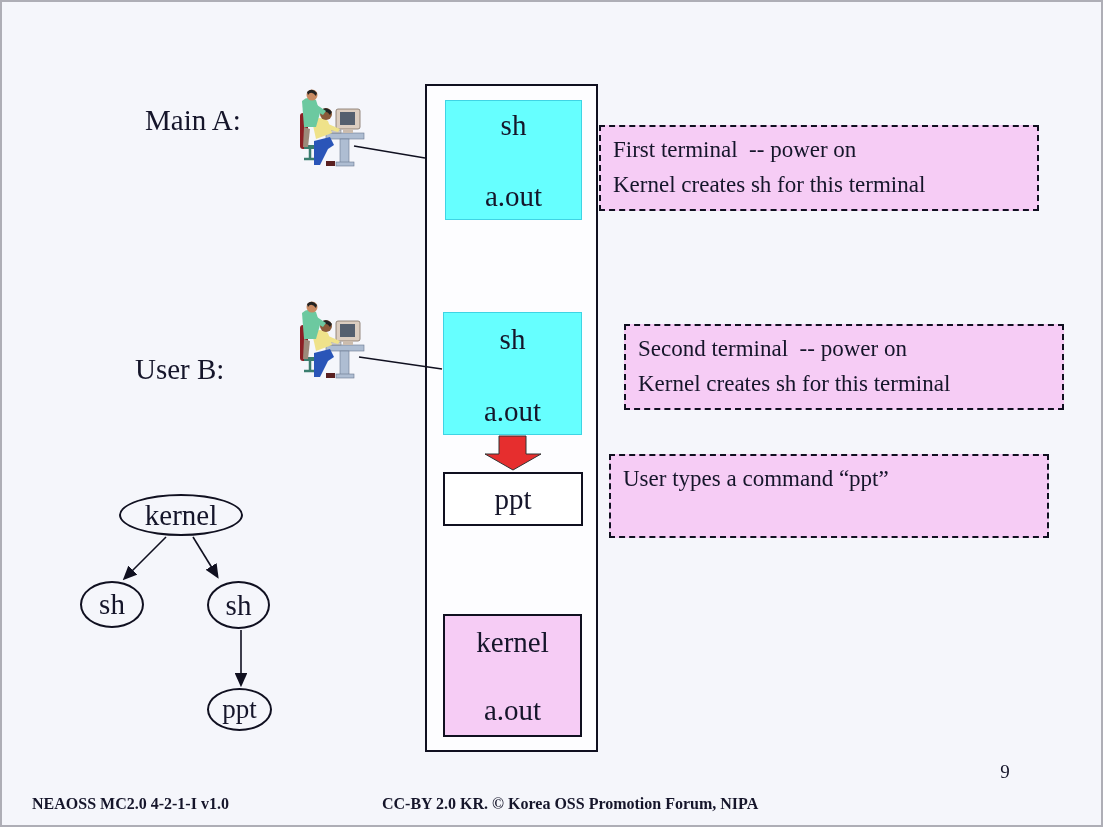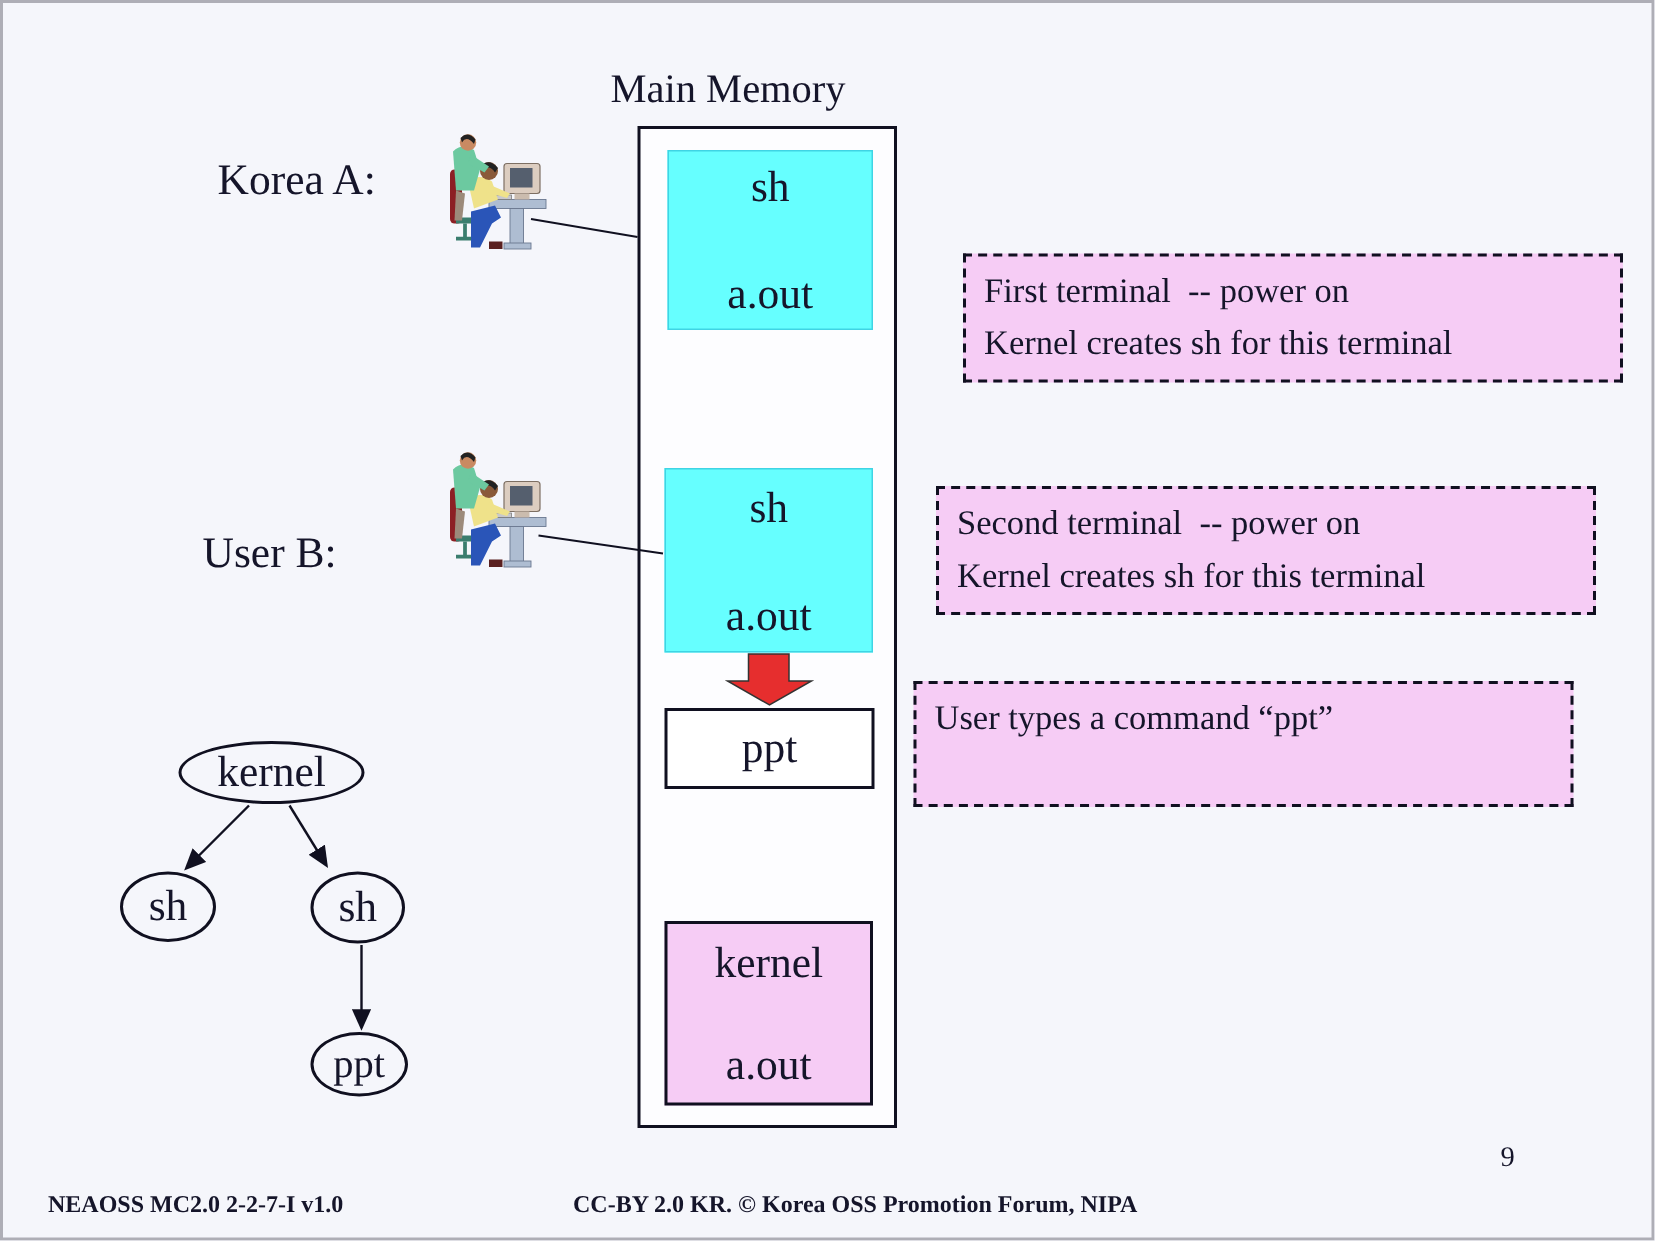--- a/index.html
+++ b/index.html
@@ -46,21 +46,21 @@
     background:#f6ccf5;border:2px solid #101020;padding:10px 0 8px 0;}
 
   .annotation{
     box-sizing:border-box;
     background:#f6ccf5;
     border:2px dashed #101020;
     font-size:23px;line-height:35px;
     padding:5px 12px 4px 12px;
   }
   .annotation .line{white-space:pre-wrap;}
-  .ann-1{left:640px;top:123px;width:440px;height:86px;margin-top:44px;}
+  .ann-1{left:597px;top:123px;width:440px;height:86px;}
   .ann-2{left:622px;top:322px;width:440px;height:86px;}
   .ann-3{left:607px;top:452px;width:440px;height:84px;}
 
   .tree-node{
     box-sizing:border-box;
     border:2px solid #101020;border-radius:50%;
     display:flex;align-items:center;justify-content:center;
     font-size:29px;background:transparent;
   }
   .node-kernel{left:117px;top:492px;width:124px;height:42px;}
@@ -73,23 +73,22 @@
   .page-number{left:988px;top:759px;width:30px;font-size:19px;text-align:center;}
   .footer{font-size:16px;font-weight:bold;top:793px;}
   .footer-left{left:30px;}
   .footer-center{left:364px;margin-left:16px;}
 </style>
 </head>
 <body>
 
 <div class="slide">
 
-  <div class="abs title">Main Memory</div>
-
-  <div class="abs user-label user-a-label">Korea A:</div>
+
+  <div class="abs user-label user-a-label">Main A:</div>
   <div class="abs user-label user-b-label">User B:</div>
 
   <svg class="abs clipart clipart-a" viewBox="0 0 76 82">
 
     <rect x="36" y="46" width="38" height="6" fill="#aebdd2" stroke="#6a7890" stroke-width="0.6"></rect>
     <rect x="50" y="52" width="9" height="24" fill="#aebdd2" stroke="#6a7890" stroke-width="0.6"></rect>
     <rect x="46" y="75" width="18" height="4" fill="#aebdd2" stroke="#6a7890" stroke-width="0.6"></rect>
 
     <rect x="46" y="22" width="24" height="20" rx="2" fill="#dccdc0" stroke="#7d6f63" stroke-width="0.8"></rect>
     <rect x="50" y="25" width="15" height="13" fill="#555f6e"></rect>
@@ -196,16 +195,16 @@
     <line x1="164" y1="535" x2="123" y2="576" stroke="#101020" stroke-width="1.6" marker-end="url(#arrowhead)"></line>
 
     <line x1="191" y1="535" x2="215" y2="574" stroke="#101020" stroke-width="1.6" marker-end="url(#arrowhead)"></line>
 
     <line x1="239" y1="628" x2="239" y2="682" stroke="#101020" stroke-width="1.6" marker-end="url(#arrowhead)"></line>
 
     <polygon points="497,434 524,434 524,452 539,452 511,468 483,452 497,452" fill="#e62e2e" stroke="#333333" stroke-width="1"></polygon>
   </svg>
 
   <div class="abs page-number">9</div>
-  <div class="abs footer footer-left">NEAOSS MC2.0 2-2-7-I v1.0</div>
+  <div class="abs footer footer-left">NEAOSS MC2.0 4-2-1-I v1.0</div>
   <div class="abs footer footer-center">CC-BY 2.0 KR. © Korea OSS Promotion Forum, NIPA</div>
 
 </div>
 
 </body></html>

